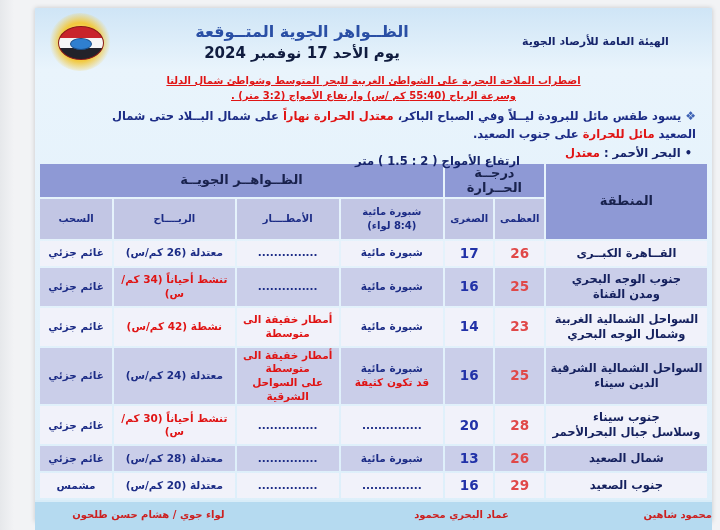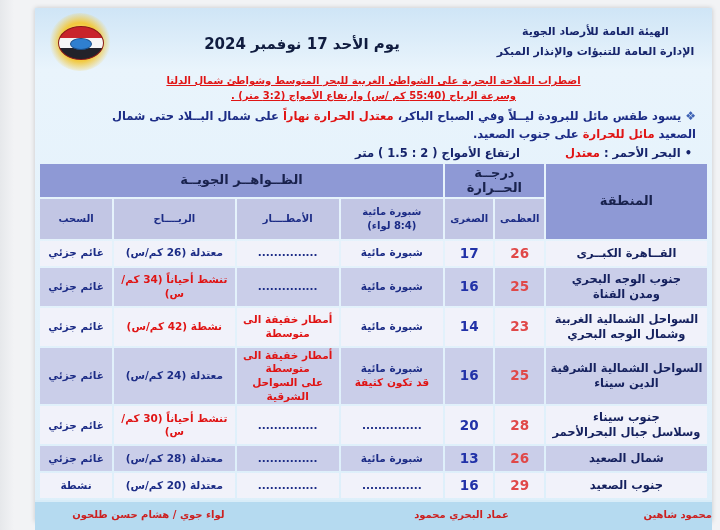--- a/index.html
+++ b/index.html
@@ -24,21 +24,21 @@
     background:#2f7fd0;border:1px solid #1a4f8a;}
   
   .alert{text-align:center;margin-top:2px;}
   .alert-line{color:#e01414;font-weight:bold;font-size:10px;line-height:1.5;text-decoration:underline;}
   
   .summary{padding:4px 16px 0 44px;color:#1c2c86;font-weight:bold;font-size:11.5px;line-height:1.55;text-align:right;margin-left:28px;}
   .bullet{color:#3f63b5;font-size:12px;}
   .red{color:#e01414;}
   
   .redsea{position:relative;height:20px;margin:2px 20px 2px 0;color:#16246b;font-weight:bold;font-size:11.5px;}
-  .waves{position:absolute;right:172px;top:0;white-space:nowrap;}
+  .waves{position:absolute;right:172px;top:8px;white-space:nowrap;}
   
   .tablewrap{flex:1;padding:0 3px;}
   table{width:100%;border-collapse:separate;border-spacing:2px;table-layout:fixed;direction:rtl;}
   th,td{text-align:center;vertical-align:middle;font-weight:bold;padding:1px;}
   tr.band th{background:#8e99d5;color:#19224d;font-size:13px;height:28px;line-height:1.2;}
   th.region-head{background:#8e99d5;color:#131c44;font-size:17px;}
   tr.sub th{background:#c2c6e4;color:#1c2c86;font-size:10px;height:38px;line-height:1.35;}
   td{font-size:10.5px;color:#1c2c86;line-height:1.3;}
   td.region{font-size:11.5px;color:#15215e;}
   td.tmax{color:#e04848;font-size:13.5px;}
@@ -53,23 +53,23 @@
   .sig.l{flex:0 0 28%;}
 </style>
 </head>
 <body>
 
 <div class="page">
 
   <div class="header">
     <div class="org">
       <div>الهيئة العامة للأرصاد الجوية</div>
-      <div>الإدارة العامة للتنبؤات والإنذار المبكر</div>
     </div>
     <div class="titleblock">
+      <div class="title">الظــواهر الجوية المتــوقعة</div>
       <div class="date">يوم الأحد 17 نوفمبر 2024</div>
     </div>
     <div class="logo">
       <div class="logo-glow"></div>
       <div class="logo-oval"></div>
       <div class="logo-globe"></div>
     </div>
   </div>
 
   <div class="alert">
@@ -236,21 +236,21 @@
     <td class="tmin">16</td>
     <td>
               <div>...............</div>
             </td>
     <td>
               <div>...............</div>
             </td>
     <td>
               <div>معتدلة (20 كم/س)</div>
             </td>
-    <td>نشطة</td>
+    <td>مشمس</td>
   </tr>
         </tbody>
     </table>
   </div>
 
   <div class="footer">
     <div class="sig r">
       <div>محمود شاهين</div>
 
     </div>

